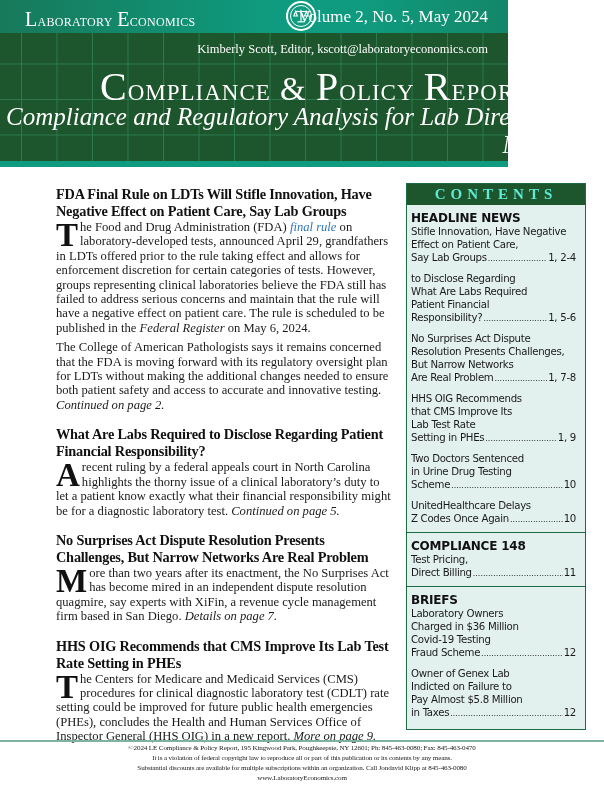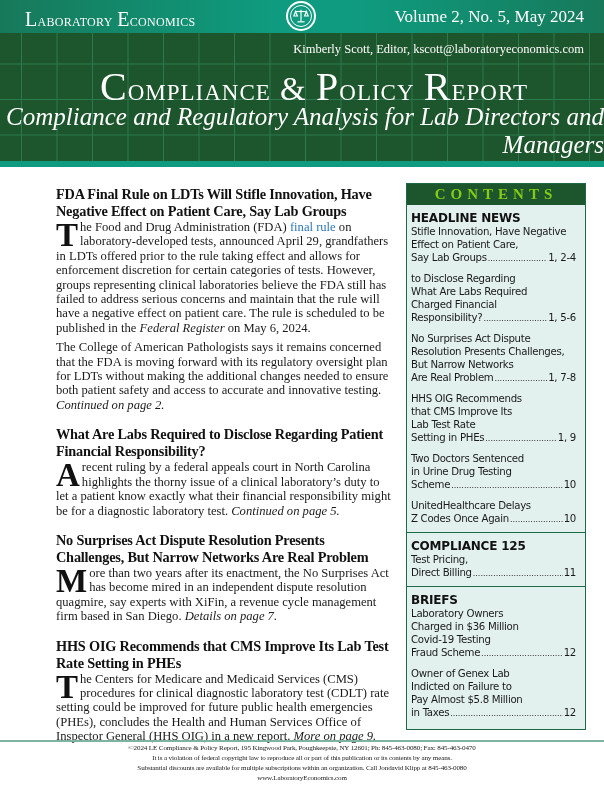--- a/index.html
+++ b/index.html
@@ -1,20 +1,20 @@
 <!DOCTYPE html>
 <html><head>
 <meta charset="utf-8">
 <style>
   * { box-sizing: border-box; margin: 0; padding: 0; }
   html, body { width: 604px; height: 785px; background: #ffffff; overflow: hidden; }
   body { position: relative; font-family: "Liberation Serif", serif; color: #1a1a1a; }
 
   
-  .masthead { position: absolute; left: 0; top: 0; width: 604px; height: 167px; background: #1d552c; overflow: hidden; }
+  .masthead { position: absolute; left: 0; top: 0; width: 508px; height: 167px; background: #1d552c; overflow: hidden; }
   .masthead .grid { position: absolute; left: 0; top: 0; width: 604px; height: 161px;
     background-image:
       linear-gradient(to right, #2a7a4e 1px, transparent 1px),
       linear-gradient(to bottom, #2a7a4e 1px, transparent 1px);
     background-size: 35.5px 35.5px;
     background-position: 21px 28px;
   }
   .masthead .topband { position: absolute; left: 0; top: 0; width: 604px; height: 33px;
     background: linear-gradient(to right, #17795a 0%, #0f9b7f 45%, #0f9b7f 60%, #17795a 100%); }
   .masthead .teal-rule { position: absolute; left: 0; top: 161px; width: 604px; height: 6px; background: #0f9b7f; }
@@ -30,26 +30,26 @@
   .report-title .cap { font-size: 40px; }
   .subtitle { position: absolute; left: 0; width: 604px; top: 103px; text-align: right; color: #ffffff; font-size: 25px; font-style: italic; }
 
   
   .main { position: absolute; left: 56px; top: 186px; width: 335px; }
   .article h2 { font-family: Liberation Serif, serif; font-weight: bold; font-size: 14.3px; line-height: 17px; color: #111; letter-spacing: -0.2px; }
   .article p { font-size: 12.6px; line-height: 14.4px; color: #1a1a1a; }
   .article p + p { margin-top: 5px; }
   .article { margin-bottom: 14px; }
   .dropcap { float: left; font-family: "Liberation Serif", serif; font-weight: bold; font-size: 33px; line-height: 26px; margin: 2px 2px 0 0; color: #111; }
-  .link { color: #2e76b8; }
+  .link { color: #2e76b8; font-style: italic; }
   .em { font-style: italic; }
 
   
   .contents { position: absolute; left: 406px; top: 183px; width: 180px; height: 547px; background: #e3f1ee; border: 1.5px solid #1d6a47; }
-  .contents-header { height: 21px; background: #1d552c; color: #84cc16; text-align: center; font-size: 15px; font-weight: bold; letter-spacing: 5px; line-height: 21px; }
+  .contents-header { height: 21px; background: #1d552c; color: #5eead4; text-align: center; font-size: 15px; font-weight: bold; letter-spacing: 5px; line-height: 21px; }
   .section { padding: 6px 9px 4px 4px; border-bottom: 1.5px solid #1d6a47; font-family: "DejaVu Sans", sans-serif; }
   .section:last-child { border-bottom: none; }
   .section-title { font-weight: bold; font-size: 12px; line-height: 14px; color: #111; letter-spacing: -0.2px; }
   .entry { font-size: 10.2px; line-height: 13px; color: #1a1a1a; letter-spacing: -0.3px; margin-bottom: 7px; }
   .entry:last-child { margin-bottom: 2px; }
   .entry .line { display: block; white-space: nowrap; }
   .entry .last { display: flex; align-items: baseline; white-space: nowrap; }
   .entry .last .dots { flex: 1; overflow: hidden; margin: 0 1px; }
   .entry .last .dots::before { content: "........................................................................................"; letter-spacing: 0; font-size: 8px; }
   .entry .pg { white-space: nowrap; }
@@ -120,21 +120,21 @@
           <span class="line">Effect on Patient Care,</span>
           <span class="last">
             <span>Say Lab Groups</span>
             <span class="dots"></span>
             <span class="pg">1, 2-4</span>
           </span>
         </div>
         <div class="entry">
           <span class="line">to Disclose Regarding</span>
           <span class="line">What Are Labs Required</span>
-          <span class="line">Charged Financial</span>
+          <span class="line">Patient Financial</span>
           <span class="last">
             <span>Responsibility?</span>
             <span class="dots"></span>
             <span class="pg">1, 5-6</span>
           </span>
         </div>
         <div class="entry">
           <span class="line">No Surprises Act Dispute</span>
           <span class="line">Resolution Presents Challenges,</span>
           <span class="line">But Narrow Networks</span>
@@ -166,21 +166,21 @@
         <div class="entry">
           <span class="line">UnitedHealthcare Delays</span>
           <span class="last">
             <span>Z Codes Once Again</span>
             <span class="dots"></span>
             <span class="pg">10</span>
           </span>
         </div>
       </div>
       <div class="section">
-        <div class="section-title">COMPLIANCE 125</div>
+        <div class="section-title">COMPLIANCE 148</div>
         <div class="entry">
           <span class="line">Test Pricing,</span>
           <span class="last">
             <span>Direct Billing</span>
             <span class="dots"></span>
             <span class="pg">11</span>
           </span>
         </div>
       </div>
       <div class="section">

